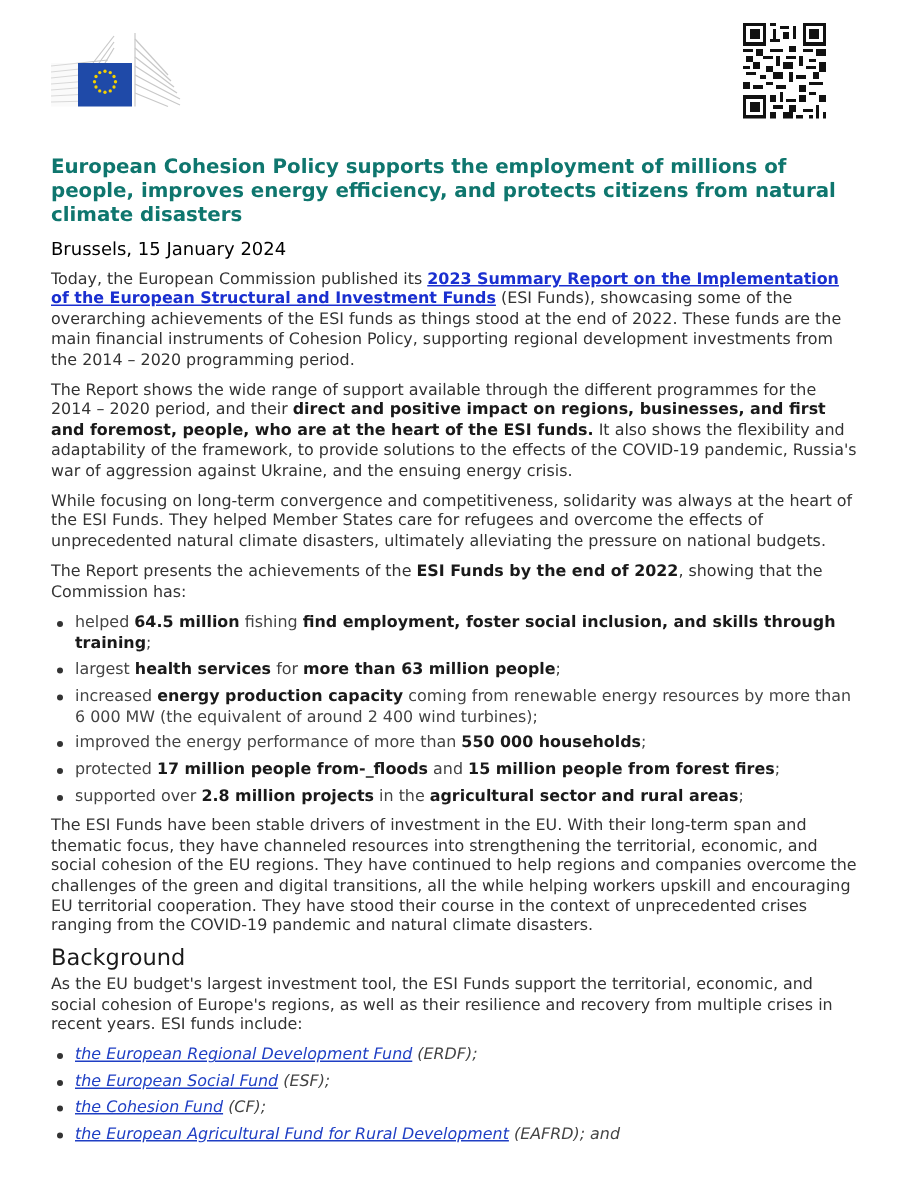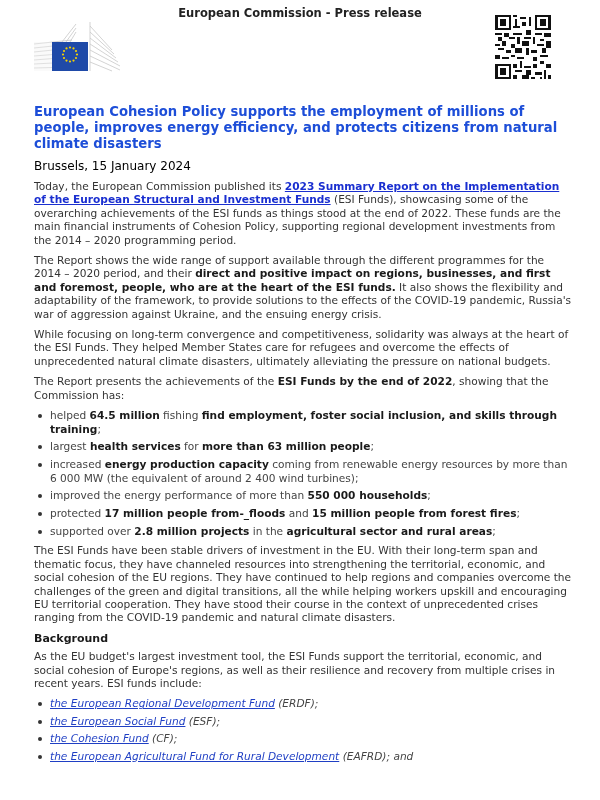--- a/index.html
+++ b/index.html
@@ -14,42 +14,41 @@
     font-size: 11.5px; font-weight: bold; color: #222222;
   }
   .logo { position: absolute; left: 32px; top: 20px; width: 90px; height: 52px; }
   .qr { position: absolute; left: 495px; top: 15px; width: 56px; height: 64px; }
 
   .content {
     position: absolute; left: 34px; top: 104px; width: 540px;
     font-size: 10.6px; line-height: 13.4px;
   }
   h1.title {
-    margin: 0 0 6px 0; font-size: 13.2px; line-height: 16px; font-weight: bold; color: #1d4ed8;
+    margin: 0 0 6px 0; font-size: 13.2px; line-height: 16px; font-weight: bold; color: #0f766e;
   }
   .dateline { font-size: 12px; line-height: 16px; color: #000000; margin: 0 0 6px 0; }
   p { margin: 0 0 7px 0; }
   b { color: #1a1a1a; }
   a { color: #1f3fc4; text-decoration: underline; }
   a.strong-link { font-weight: bold; color: #1a2fd0; }
-  h2.bg-heading { margin: 0 0 5px 0; font-size: 11px; line-height: 13.4px; font-weight: bold; color: #1a1a1a; }
+  h2.bg-heading { margin: 0 0 5px 0; font-size: 15px; line-height: 13.4px; font-weight: normal; color: #1a1a1a; }
 
   ul { margin: 0 0 6px 0; padding-left: 16px; list-style: none; }
   ul li { position: relative; margin-bottom: 4.4px; color: #444444; }
   ul li::before {
     content: ""; position: absolute; left: -12px; top: 5px;
     width: 4px; height: 4px; border-radius: 50%; background: #333;
   }
   ul.funds li { margin-bottom: 4px; font-style: italic; }
 </style>
 </head>
 <body>
 
 <div class="header">
-  <div class="header-title">European Commission - Press release</div>
 
   <svg class="logo" viewBox="0 0 90 52">
 
     <g stroke="#c8c8c8" stroke-width="0.8" fill="none">
       <path d="M2 24 L40 20"></path>
         <path d="M2 28 L40 24"></path>
         <path d="M2 32 L40 28"></path>
       <path d="M2 36 L40 33"></path>
         <path d="M2 40 L40 37"></path>
         <path d="M2 44 L40 42"></path>

